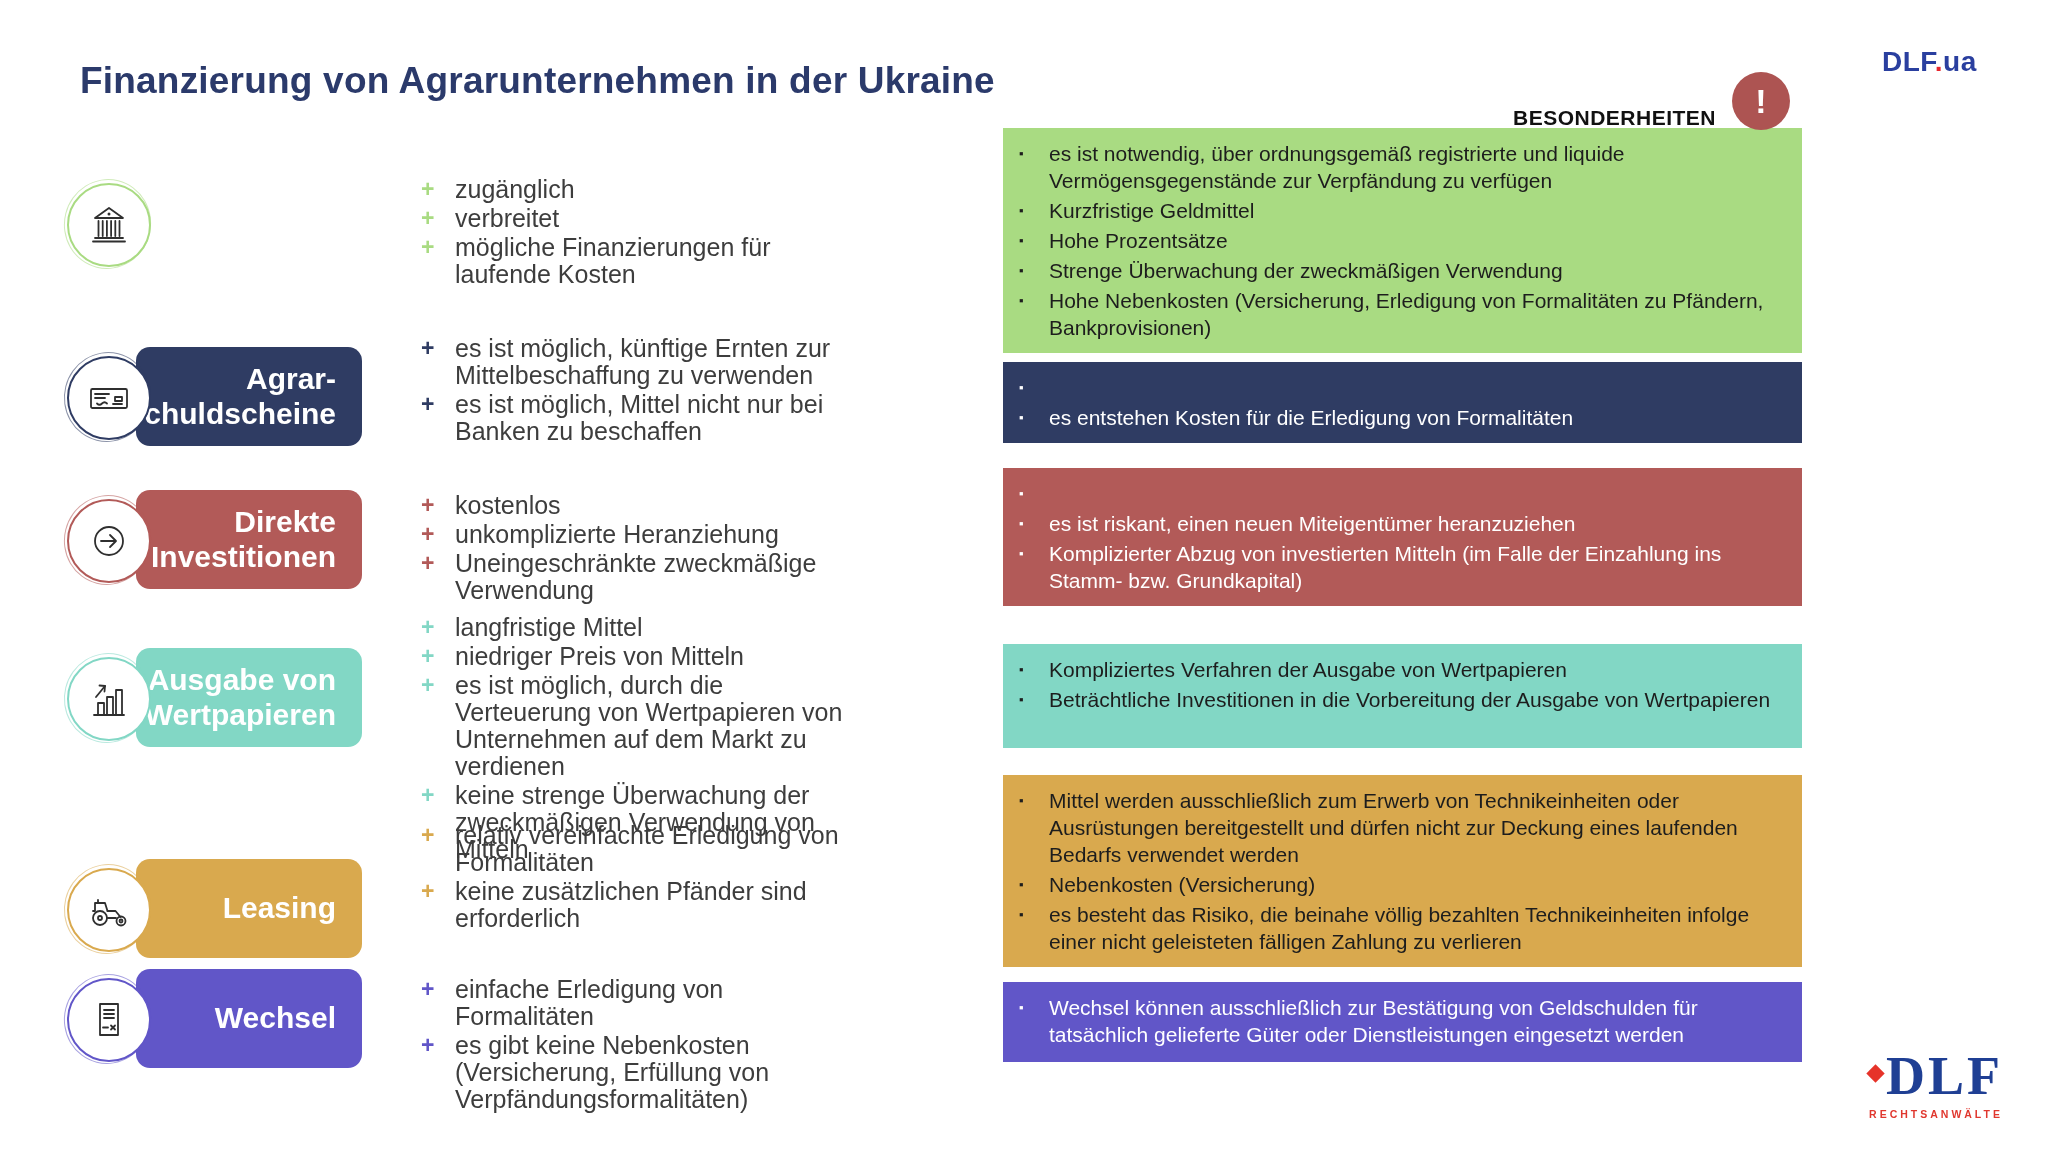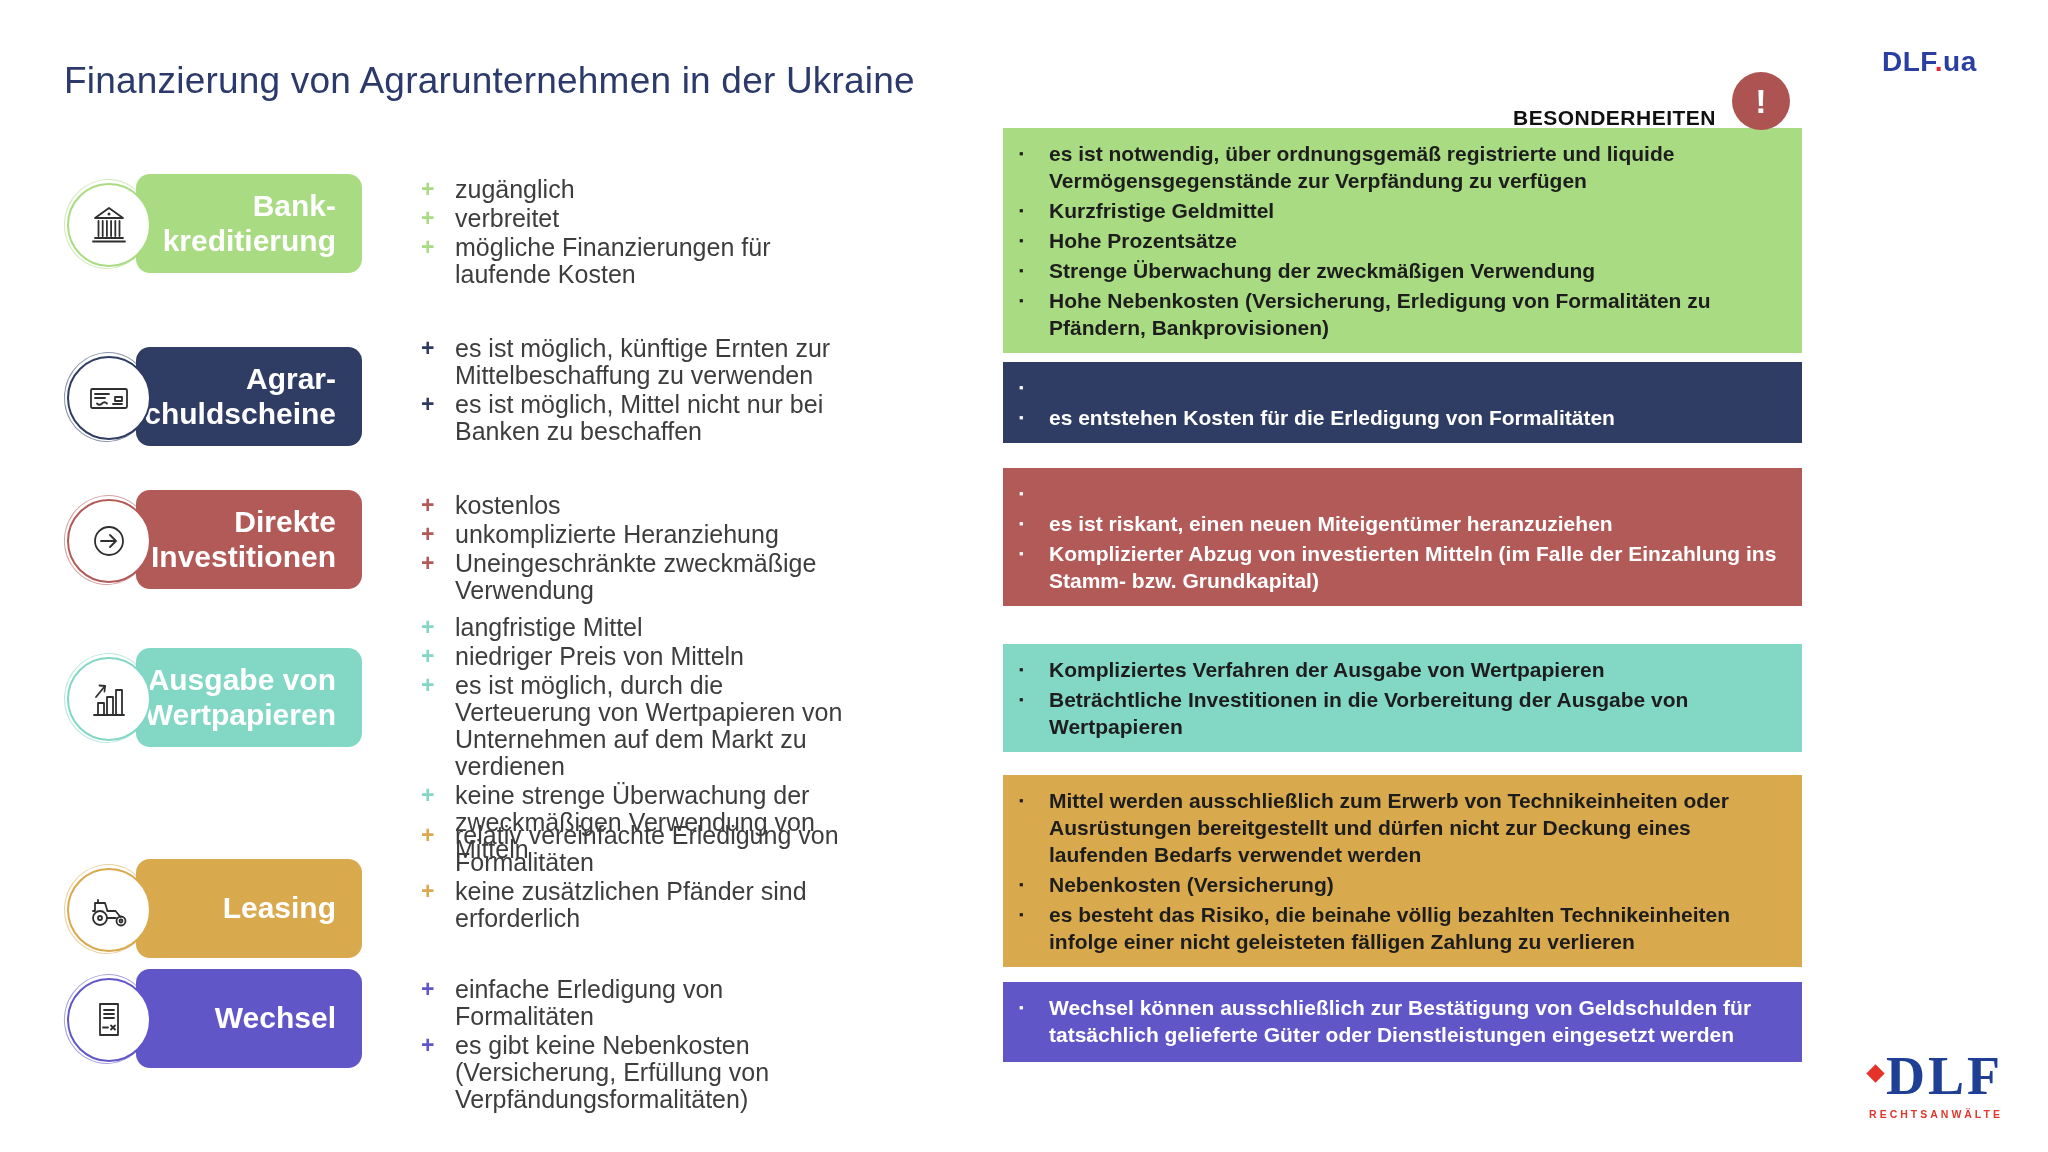--- a/index.html
+++ b/index.html
@@ -1,19 +1,19 @@
 <!DOCTYPE html>
 <html><head>
 <meta charset="utf-8">
 <style>
   html,body { margin:0; padding:0; background:#ffffff; }
   body { font-family:"Liberation Sans", sans-serif; }
   .canvas { position:relative; width:2048px; height:1152px; background:#ffffff; overflow:hidden; }
 
-  .title { position:absolute; left:64px; top:60px; font-size:37px; font-weight:normal; letter-spacing:0.2px; }
+  .title { position:absolute; left:80px; top:60px; font-size:37px; font-weight:bold; letter-spacing:0.2px; }
 
   .besonderheiten { position:absolute; top:72px; left:1300px; width:490px; display:flex; align-items:flex-end; justify-content:flex-end; gap:16px; z-index:5; }
   .besonderheiten-label { font-size:21px; font-weight:bold; color:#111111; letter-spacing:0.5px; }
   .excl-circle { width:58px; height:58px; border-radius:50%; color:#ffffff; display:flex; align-items:center; justify-content:center; font-size:34px; font-weight:bold; line-height:1; }
 
   .brand-top { position:absolute; top:46px; left:1882px; font-size:28px; font-weight:bold; color:#2a3f9f; letter-spacing:0.5px; }
   .brand-top .dot { color:#e8262d; }
 
   
   .method { position:absolute; left:67px; width:300px; height:99px; }
@@ -25,21 +25,21 @@
   
   .pros { position:absolute; left:421px; width:430px; display:flex; flex-direction:column; gap:2px; }
   .list-item { display:flex; align-items:flex-start; }
   .glyph { flex:0 0 34px; width:34px; }
   .glyph.plus { color:var(--row); font-weight:bold; font-size:23px; line-height:27px; }
   .pros .item-text { color:#3d3d3d; font-size:25px; line-height:27px; }
 
   
   .cons { position:absolute; left:1003px; width:799px; box-sizing:border-box; background:var(--row); padding:12px 20px 12px 16px; display:flex; flex-direction:column; gap:3px; }
   .cons .glyph.bullet { flex:0 0 30px; width:30px; font-size:13px; line-height:27px; color:#1d1d1d; }
-  .cons .item-text { font-size:21px; line-height:27px; color:#1d1d1d;font-weight:bold; }
+  .cons .item-text { font-size:21px; line-height:27px; color:#1d1d1d; }
   .cons[data-variant="light"] .item-text, .cons[data-variant="light"] .glyph.bullet { color:#ffffff; }
 
   
   .icon-svg { width:48px; height:48px; }
   .icon-svg * { stroke:#2f2f2f; stroke-width:1.8; fill:none; stroke-linecap:round; stroke-linejoin:round; }
   .icon-svg .fill { fill:#2f2f2f; stroke:none; }
 
   
   .logo-bottom { position:absolute; left:1868px; top:1048px; width:136px; text-align:center; }
   .logo-main { display:flex; align-items:center; justify-content:center; color:#1f3f94; font-family:"Liberation Serif", serif; font-size:54px; font-weight:bold; letter-spacing:3px; line-height:1.05; }
@@ -71,24 +71,20 @@
         <line x1="13.5" y1="20" x2="13.5" y2="35"></line>
         <line x1="17.7" y1="20" x2="17.7" y2="35"></line>
         <line x1="21.9" y1="20" x2="21.9" y2="35"></line>
         <line x1="26.1" y1="20" x2="26.1" y2="35"></line>
         <line x1="30.3" y1="20" x2="30.3" y2="35"></line>
         <line x1="34.5" y1="20" x2="34.5" y2="35"></line>
         <line x1="10" y1="37" x2="38" y2="37"></line>
         <line x1="8" y1="40.5" x2="40" y2="40.5"></line>
       </svg>
     </div>
-    <div class="label-box">
-      <span class="label-text">Bank-
-kreditierung</span>
-    </div>
   </div>
   <div class="pros" style="top: 176px; --row: #a9db82;">
       <div class="list-item">
         <span class="glyph plus">+</span>
         <span class="item-text">zugänglich</span>
       </div>
       <div class="list-item">
         <span class="glyph plus">+</span>
         <span class="item-text">verbreitet</span>
       </div>

